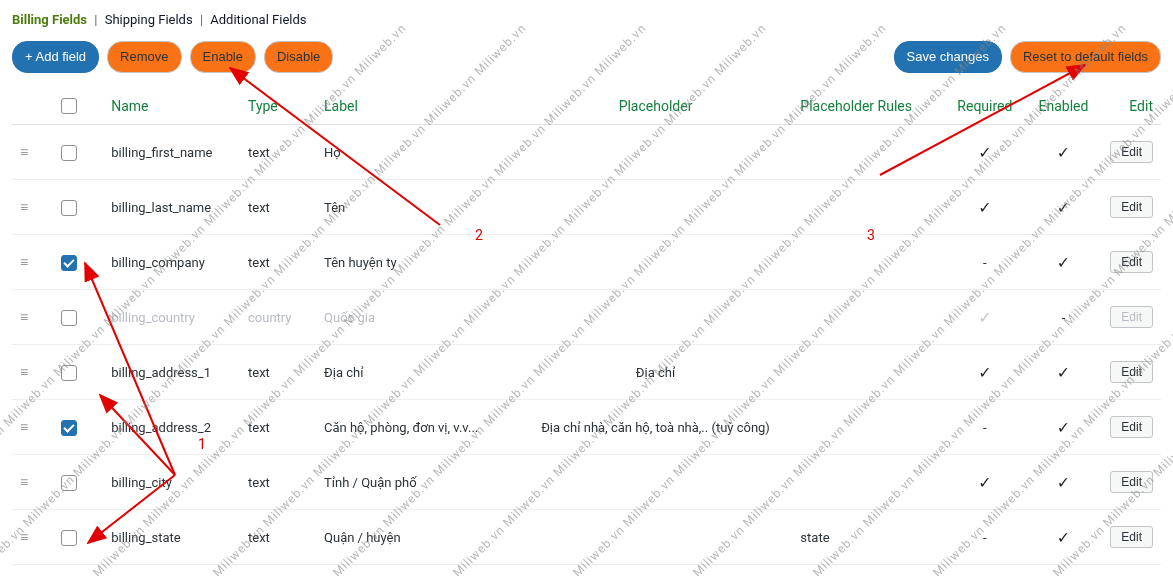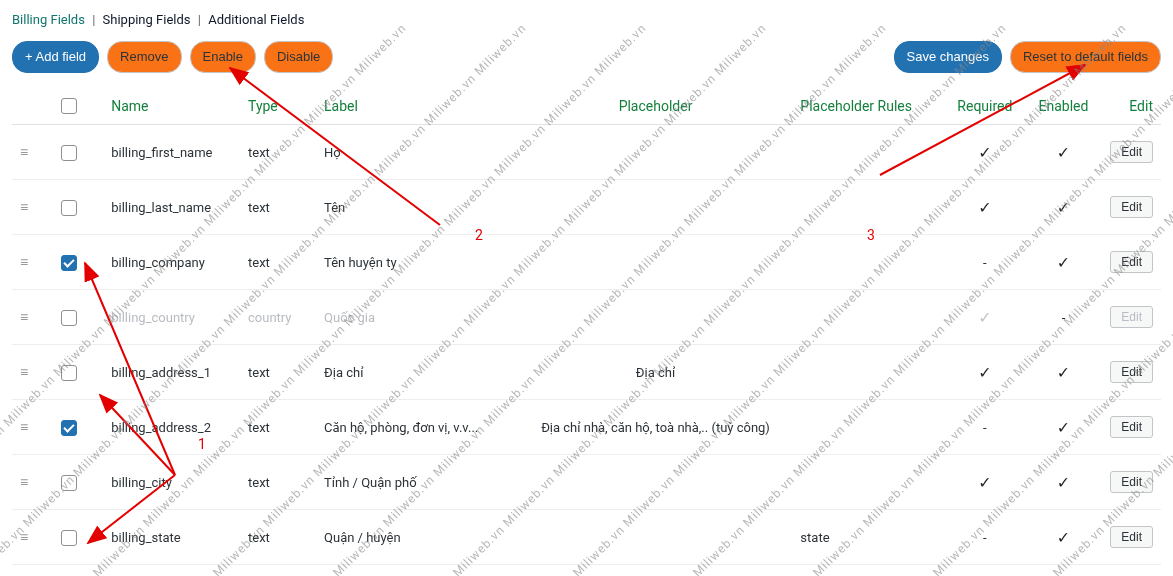--- a/index.html
+++ b/index.html
@@ -1,20 +1,20 @@
 <!DOCTYPE html>
 <html><head>
   <meta charset="utf-8">
   <style>
     * { box-sizing: border-box; margin: 0; padding: 0; }
     body { font-family: -apple-system, BlinkMacSystemFont, "Segoe UI", Roboto, sans-serif; font-size: 13px; color: #2c3338; background: #fff; padding: 12px; width: 1173px; position: relative; }
     
     .tabs { margin-bottom: 14px; font-size: 13px; }
     .tabs span { color: #0f172a; cursor: pointer; }
-    .tabs span.active { color: #0f766e; font-weight: 400; }
+    .tabs span.active { color: #4d7c0f; font-weight: 700; }
     .tabs .sep { color: #646970; margin: 0 4px; }
     
     .toolbar { display: flex; gap: 8px; margin-bottom: 14px; }
     .toolbar .spacer { flex: 1; }
     .btn { padding: 6px 12px; border-radius: 15px; font-size: 13px; cursor: pointer; border: 1px solid; line-height: 1.4; text-align: center; }
     .btn-primary { background: #2271b1; border-color: #2271b1; color: #fff; }
     .btn-secondary { background: #f97316; border-color: #c3c4c7; color: #2c3338; }
     
     table { width: 100%; border-collapse: collapse; }
     thead th { text-align: left; font-weight: 400; padding: 10px 8px; font-size: 14px; color: #15803d; border-bottom: 1px solid #e0e0e0; }

